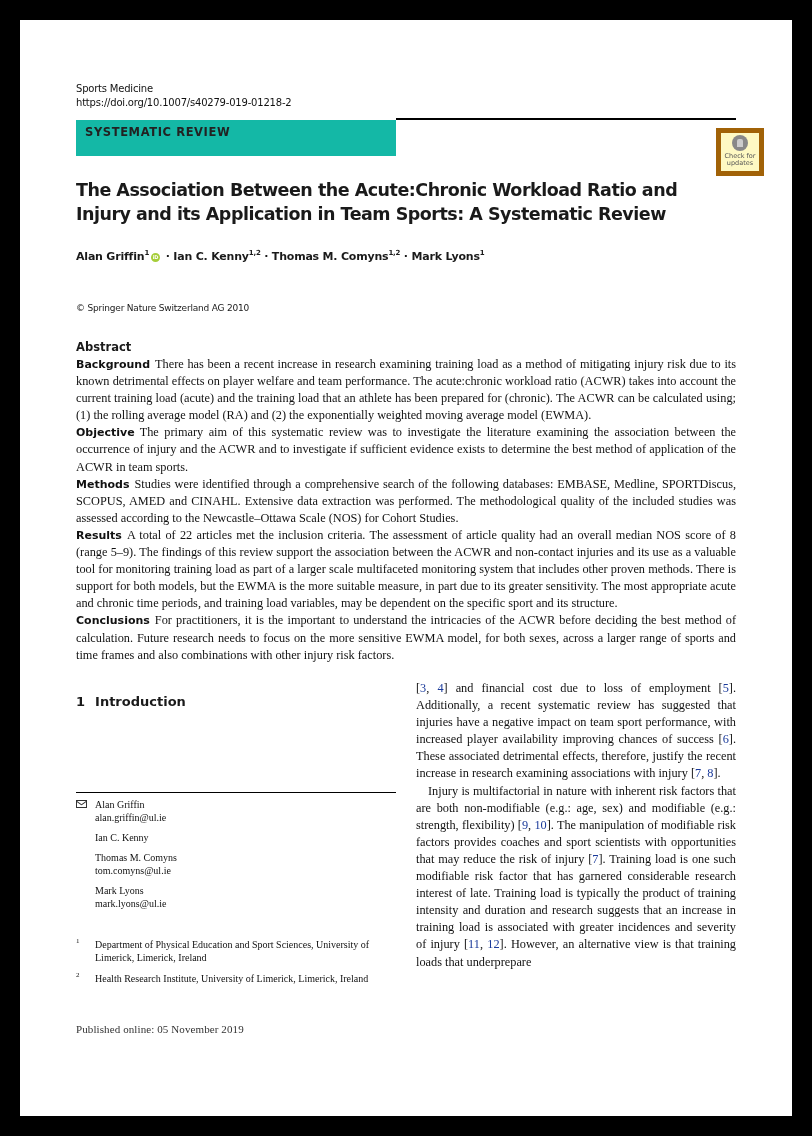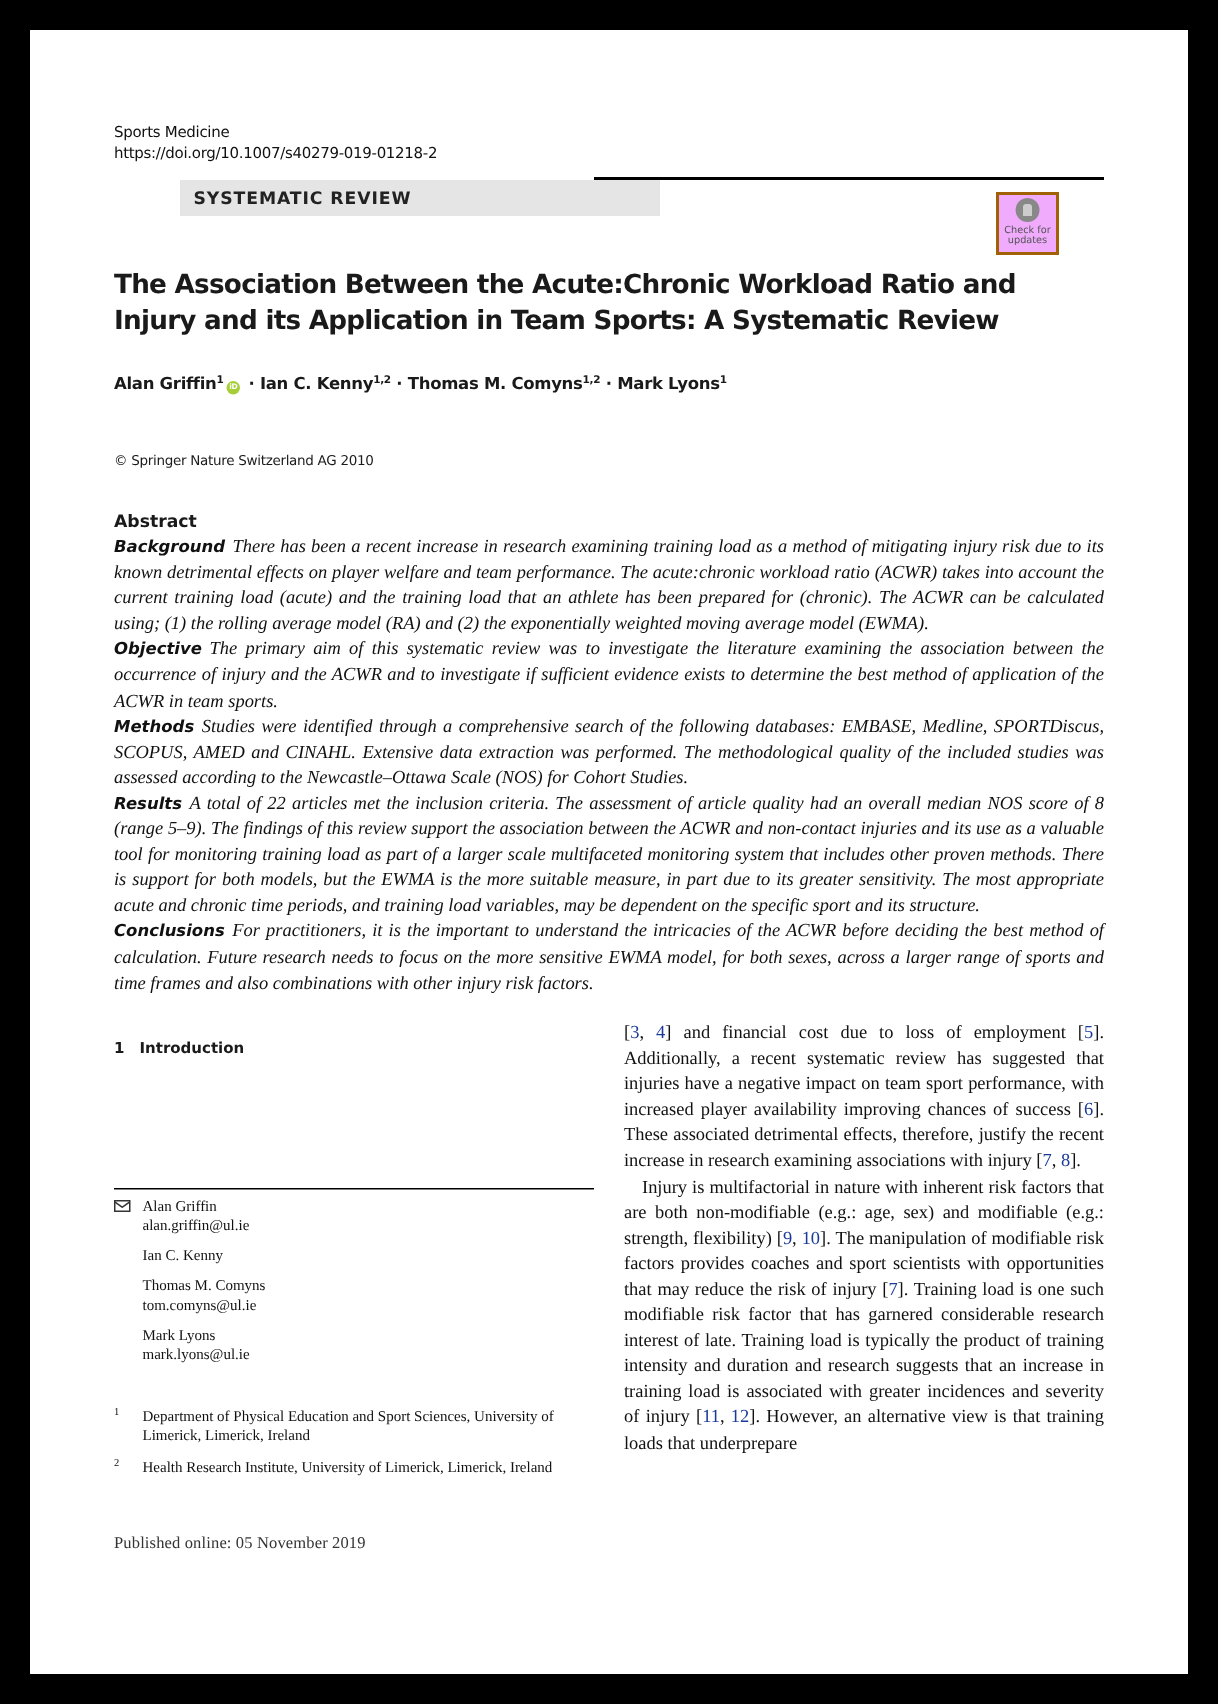--- a/index.html
+++ b/index.html
@@ -4,40 +4,40 @@
 <style>
   html, body { margin:0; padding:0; }
   body { width:812px; height:1136px; background:#000; position:relative; overflow:hidden; }
   .page { position:absolute; left:20px; top:20px; width:772px; height:1096px; background:#fff; }
   .sans { font-family:"DejaVu Sans", sans-serif; }
   .serif { font-family:"Liberation Serif", serif; }
   .abs { position:absolute; }
 
   .journal { left:56px; top:62px; font-size:10px; color:#111; line-height:14px; letter-spacing:-0.2px; }
   .rule-top { left:376px; top:98px; width:340px; height:2px; background:#000; }
-  .section-bar { left:56px; top:100px; width:320px; height:24px; background:#e5e5e5;margin-left:44px; }
+  .section-bar { left:56px; top:100px; width:320px; height:36px; background:#14b8a6; }
   .section-bar span { position:absolute; left:9px; top:5px; font-size:11.5px; font-weight:bold; letter-spacing:0.6px; color:#222; }
 
-  .badge { left:644px; top:108px; width:38px; height:38px; border:2px solid #a16207; background:#f0abfc; }
+  .badge { left:696px; top:108px; width:38px; height:38px; border:5px solid #a16207; background:#fef9c3; }
   .badge .circ { position:absolute; left:11px; top:2px; width:16px; height:16px; border-radius:50%; background:#888; }
   .badge .circ:after { content:""; position:absolute; left:5px; top:4px; width:6px; height:8px; background:#ccc; border-radius:2px 2px 0 0; }
   .badge .txt { position:absolute; left:0; top:20px; width:38px; text-align:center; font-size:6.5px; line-height:7px; color:#555; }
 
   .title { left:56px; top:158px; width:660px; font-size:17.5px; font-weight:bold; line-height:24px; color:#1a1a1a; letter-spacing:-0.5px; }
   .authors { left:56px; top:229px; font-size:11px; font-weight:bold; color:#1a1a1a; letter-spacing:-0.2px; }
   .authors sup { font-size:7px; font-weight:bold; }
   .orcid { display:inline-block; width:9px; height:9px; border-radius:50%; background:#a6ce39; color:#fff; font-size:5px; line-height:9px; text-align:center; vertical-align:1px; margin:0 2px; }
   .copyright { left:56px; top:283px; font-size:9px; color:#1a1a1a; letter-spacing:-0.2px; }
 
   .abstract-head { left:56px; top:320px; font-size:11.5px; font-weight:bold; color:#1a1a1a; }
-  .abstract { left:56px; top:336px; width:660px; font-size:12.3px; line-height:17.1px; color:#111; text-align:justify;font-style:italic; }
+  .abstract { left:56px; top:336px; width:660px; font-size:12.3px; line-height:17.1px; color:#111; text-align:justify; }
   .abstract p { margin:0; }
   .abstract .lbl { font-family:"DejaVu Sans", sans-serif; font-weight:bold; font-size:11px; margin-right:5px; }
 
-  .intro-head { left:56px; top:674px; font-size:10px; font-weight:bold; color:#1a1a1a; }
+  .intro-head { left:56px; top:674px; font-size:13px; font-weight:bold; color:#1a1a1a; }
   .intro-head .num { margin-right:10px; }
   .col-left { left:56px; top:709px; width:320px; font-size:12.3px; line-height:17.1px; color:#111; text-align:justify; }
   .col-right { left:396px; top:660px; width:320px; font-size:12.3px; line-height:17.1px; color:#111; text-align:justify; }
   .col-right p, .col-left p { margin:0; }
   .indent { text-indent:12px; }
   .ref { color:#1a3a9a; }
 
   .fn-rule { left:56px; top:772px; width:320px; height:1px; background:#000; }
   .contacts { left:56px; top:778px; width:320px; font-size:10px; line-height:13px; color:#111; }
   .contact { position:relative; padding-left:19px; margin-bottom:7px; }

